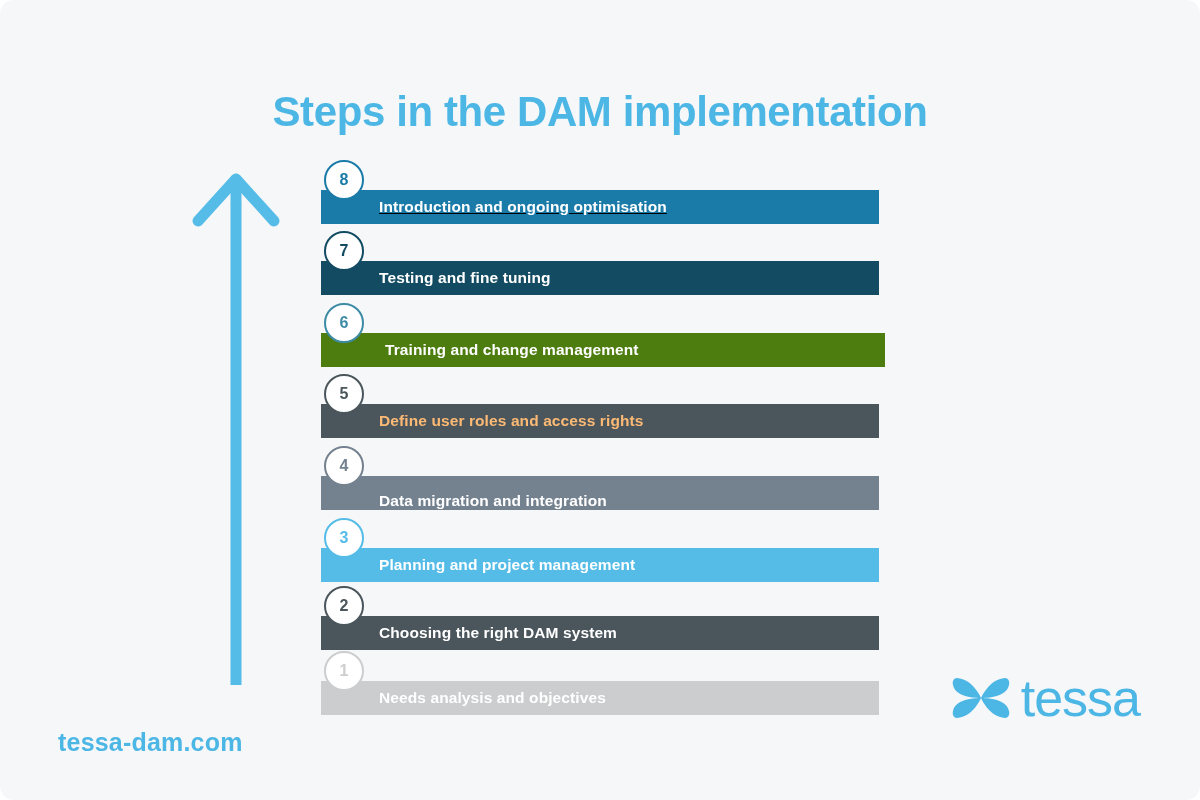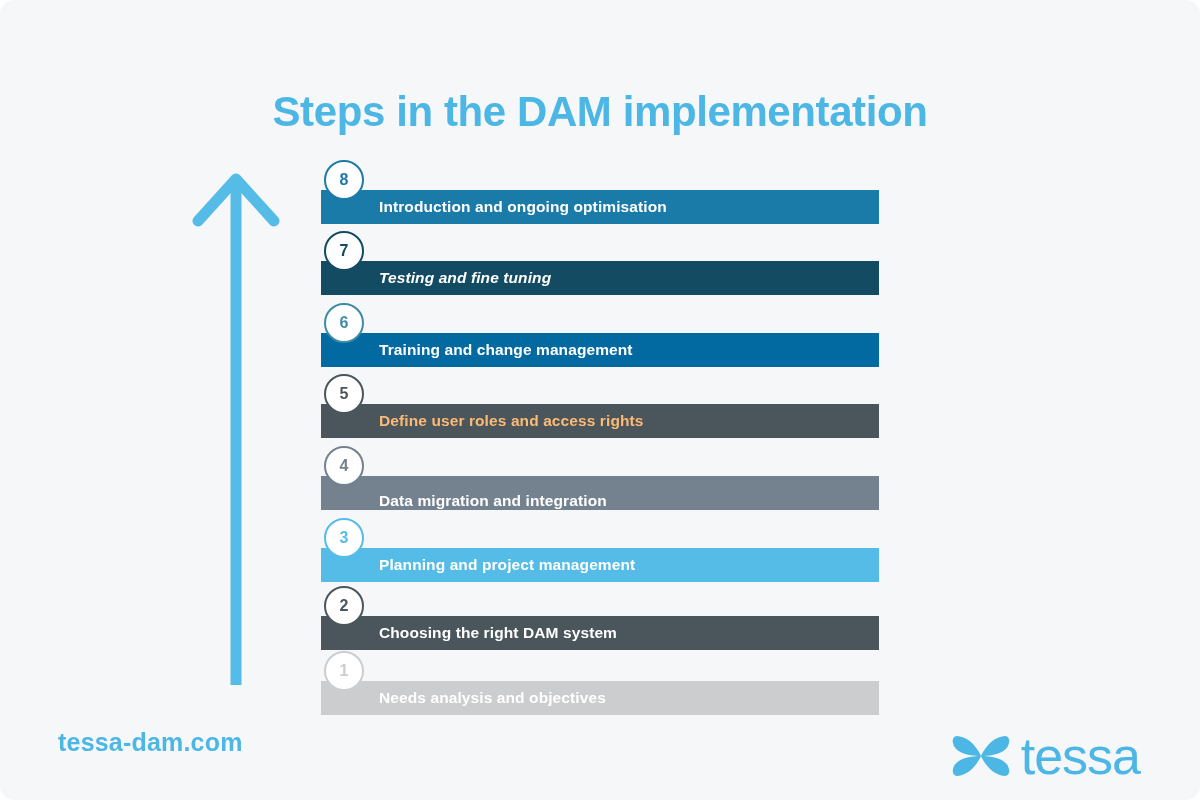--- a/index.html
+++ b/index.html
@@ -96,21 +96,21 @@
     left: 58px;
     top: 728px;
     font-size: 25px;
     color: #4cb6e5;
     letter-spacing: 0.2px;
     font-weight: bold;
   }
   .logo {
     position: absolute;
     right: 60px;
-    top: 728px;
+    top: 670px;
     height: 56px;
     display: flex;
     align-items: center;
     gap: 10px;
   }
   .logo-word {
     font-size: 52px;
     color: #4cb6e5;
     letter-spacing: -1px;
     line-height: 1;
@@ -127,39 +127,39 @@
   <svg class="arrow" viewBox="0 0 92 520" xmlns="http://www.w3.org/2000/svg">
     <g fill="none" stroke="#55bce8" stroke-width="11" stroke-linecap="round" stroke-linejoin="round">
       <line x1="46" y1="520" x2="46" y2="16"></line>
       <polyline points="8,56 46,14 84,56"></polyline>
     </g>
   </svg>
 
   <div class="steps">
 
     <div class="step" style="top:0px;">
-      <div class="bar" style="background: rgb(27, 123, 168);">
+      <div class="bar" style="background: rgb(27, 123, 168); text-decoration: underline;">
         <span class="bar-label" style="color: rgb(255, 255, 255);">Introduction and ongoing optimisation</span>
       </div>
       <div class="badge" style="border-color: rgb(27, 123, 168);">
         <span style="color: rgb(27, 123, 168);">8</span>
       </div>
     </div>
 
     <div class="step" style="top:71px;">
-      <div class="bar" style="background: rgb(19, 75, 99); font-style: italic;">
+      <div class="bar" style="background: rgb(19, 75, 99);">
         <span class="bar-label" style="color: rgb(255, 255, 255);">Testing and fine tuning</span>
       </div>
       <div class="badge" style="border-color: rgb(19, 75, 99);">
         <span style="color: rgb(19, 75, 99);">7</span>
       </div>
     </div>
 
     <div class="step" style="top:143px;">
-      <div class="bar" style="background: #0369a1;">
+      <div class="bar" style="background: #4d7c0f; padding-left: 6px;">
         <span class="bar-label" style="color: rgb(255, 255, 255);">Training and change management</span>
       </div>
       <div class="badge" style="border-color: rgb(61, 139, 165);">
         <span style="color: rgb(61, 139, 165);">6</span>
       </div>
     </div>
 
     <div class="step" style="top:214px;">
       <div class="bar" style="background: rgb(75, 86, 92);">
         <span class="bar-label" style="color: #fdba74;">Define user roles and access rights</span>

